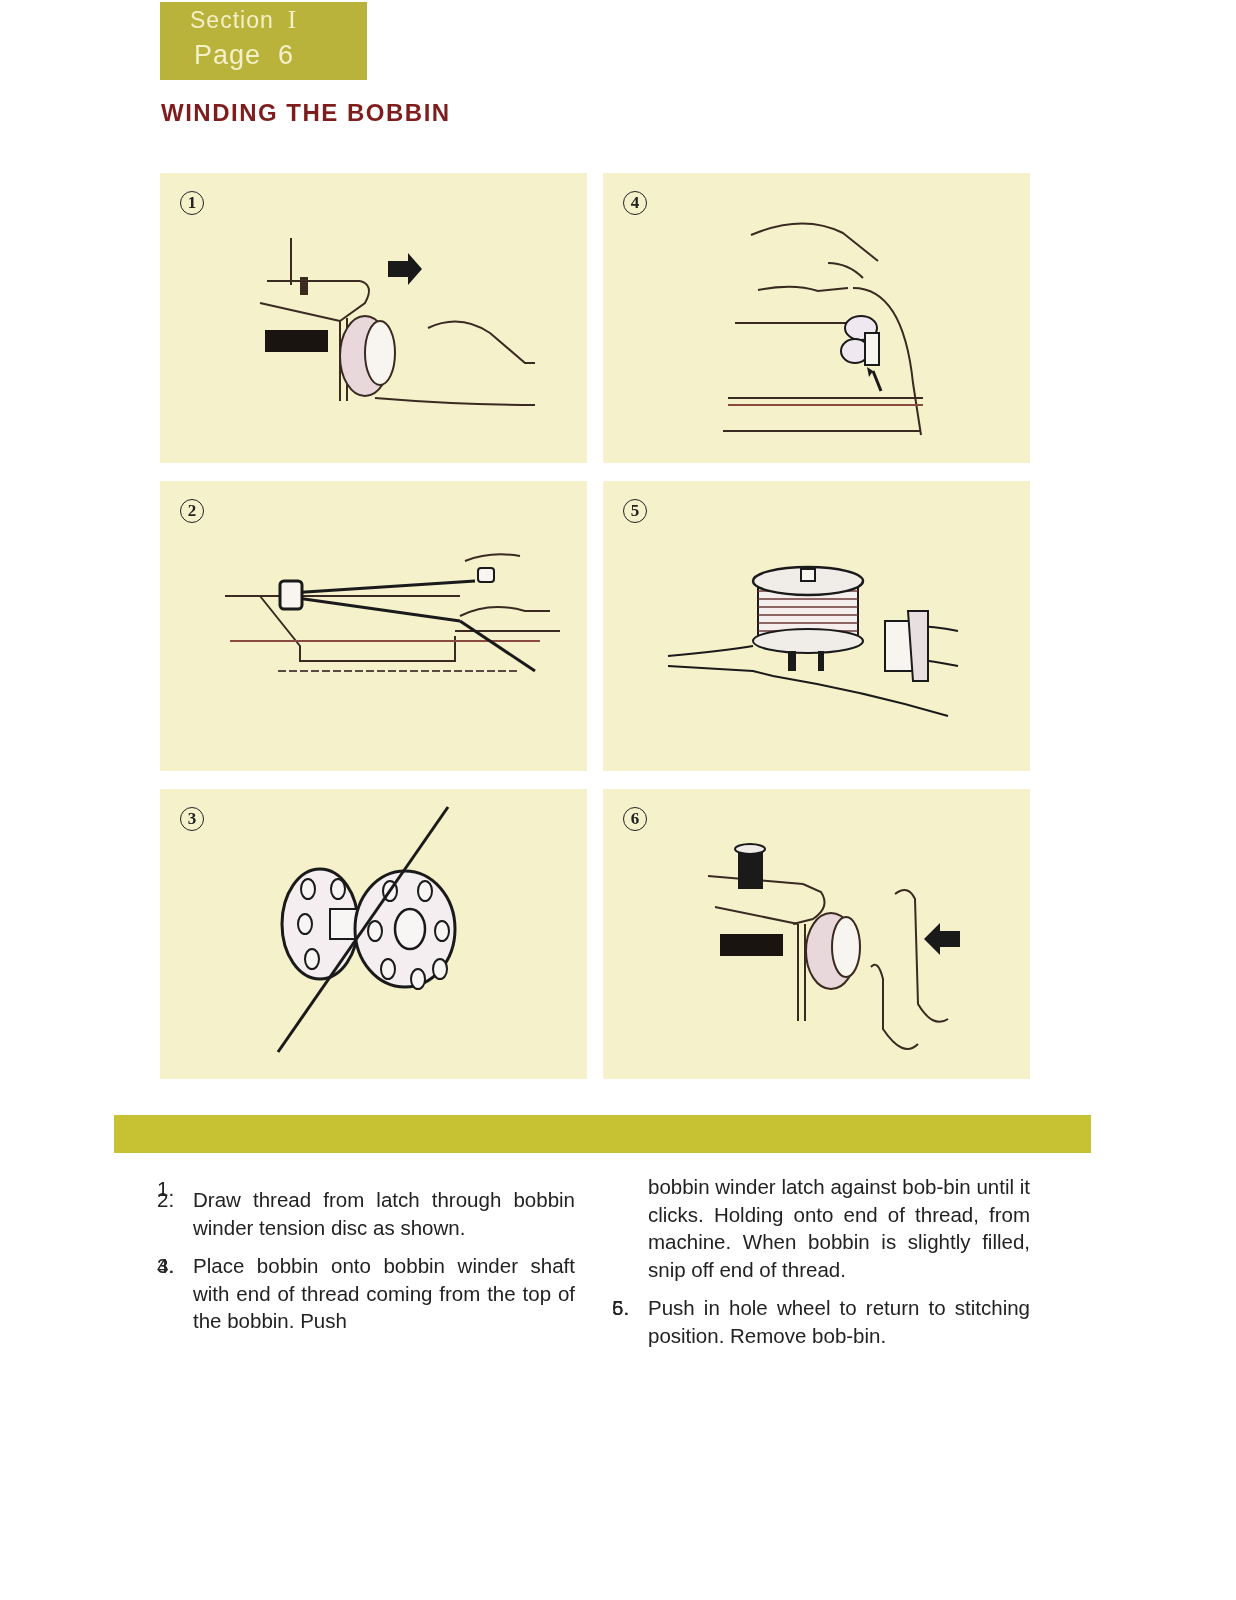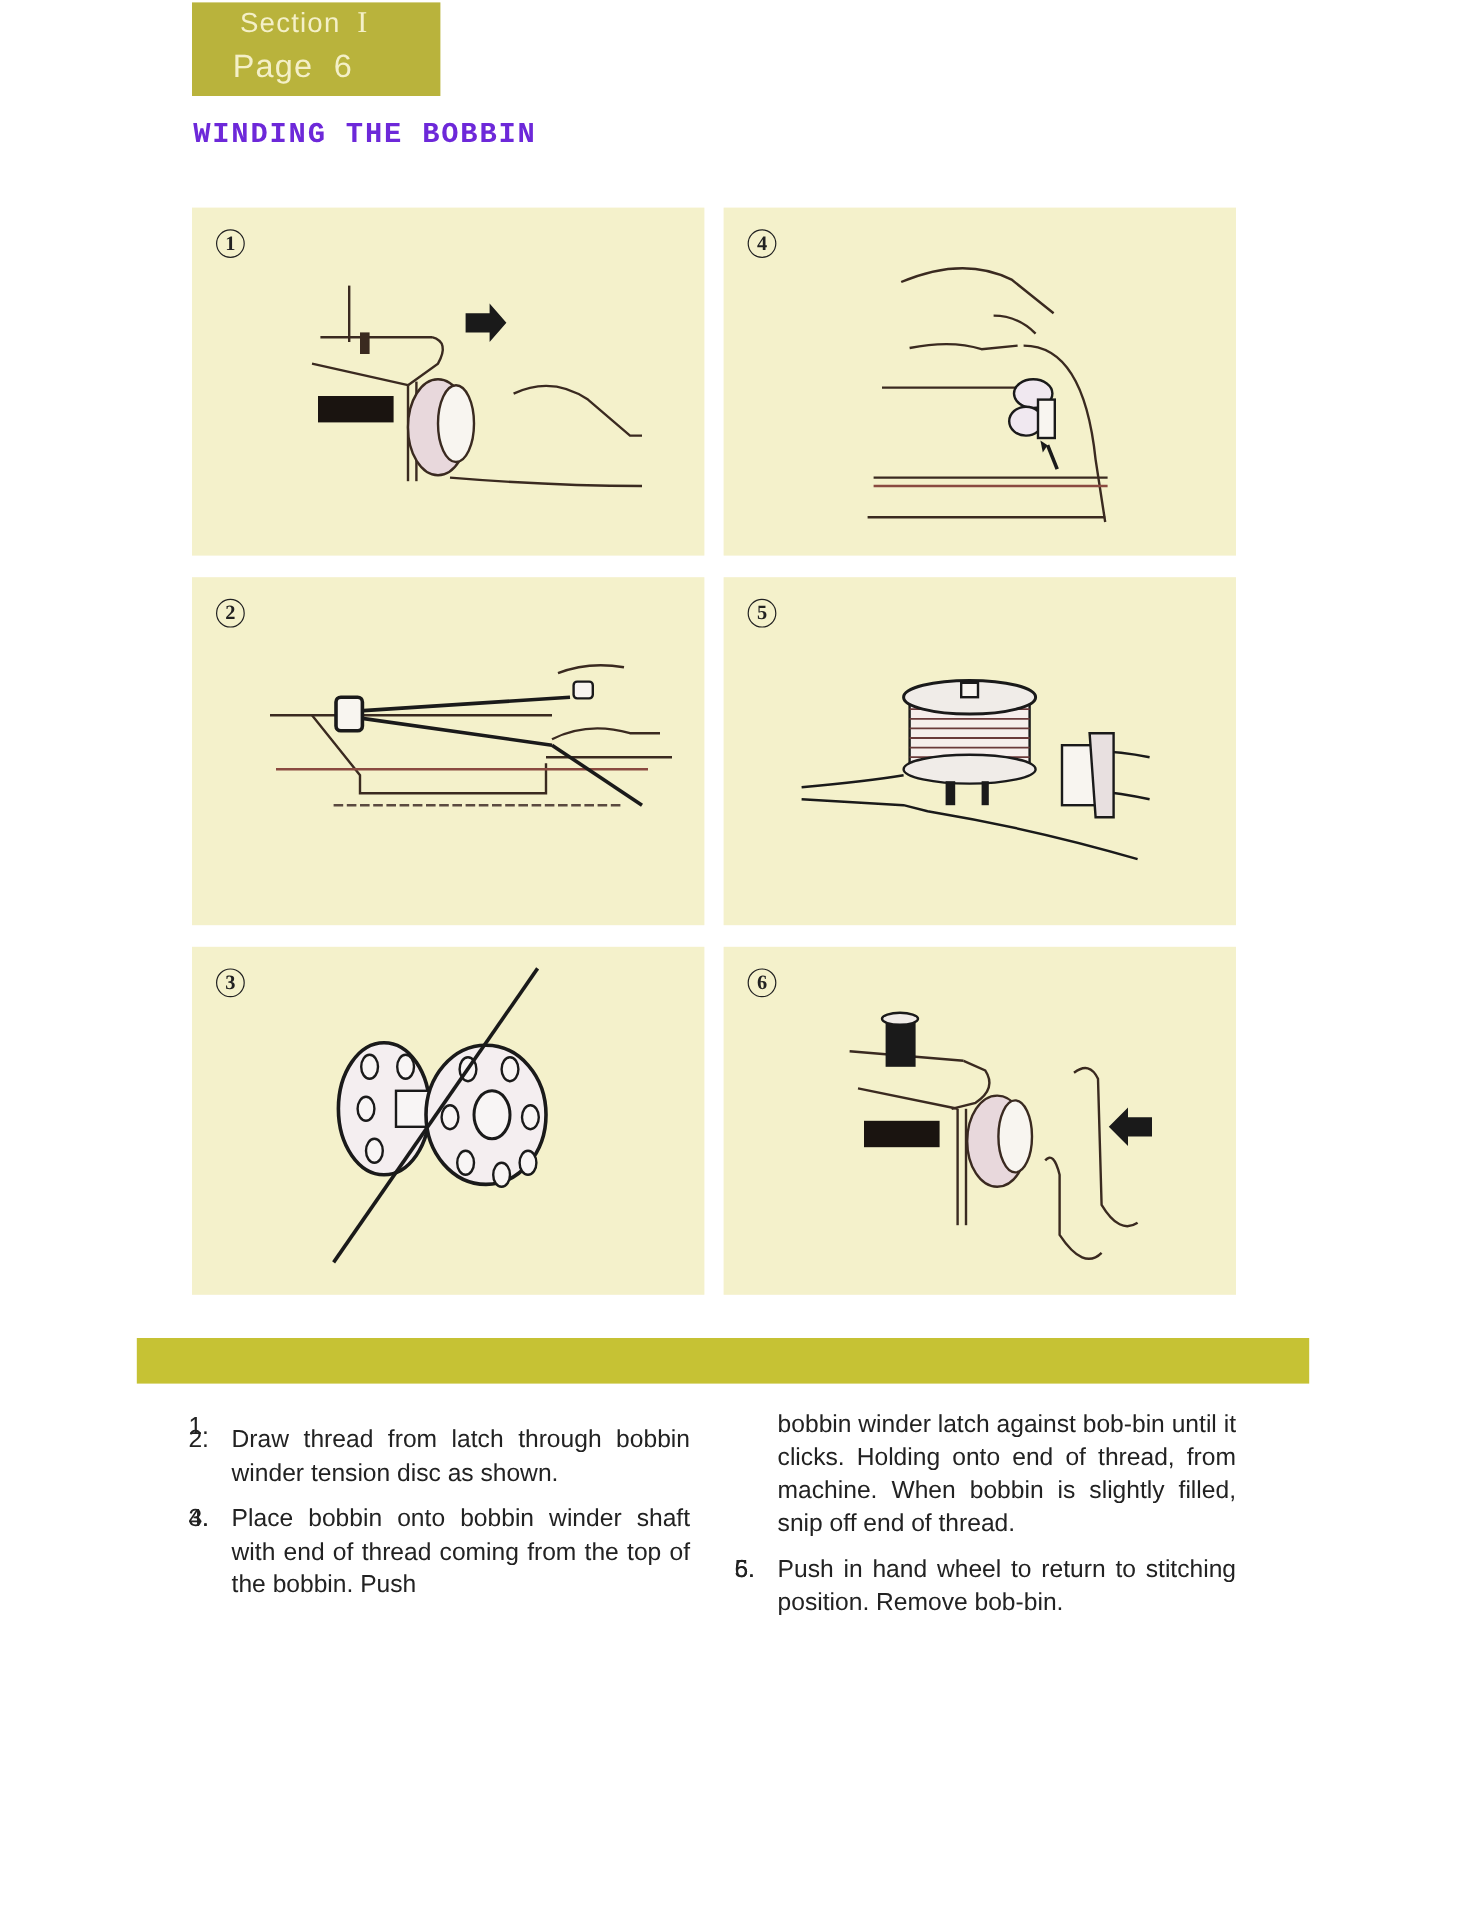--- a/index.html
+++ b/index.html
@@ -1,24 +1,24 @@
 <!DOCTYPE html>
 <html><head>
 <meta charset="utf-8">
 <style>
   html, body { margin:0; padding:0; background:#ffffff; }
   body { width:1236px; height:1600px; position:relative; overflow:hidden;
          font-family:"Liberation Sans", "DejaVu Sans", sans-serif; }
   .section-tab { position:absolute; left:160px; top:2px; width:207px; height:78px;
                  background:#b9b33c; color:#f4f0c8; }
-  .section-tab .l1 { position:absolute; left:40px; top:4px; font-size:23px; letter-spacing:1px; }
+  .section-tab .l1 { position:absolute; left:30px; top:4px; font-size:23px; letter-spacing:1px; }
   .section-tab .l1 .roman { font-family:"Liberation Serif", serif; margin-left:14px; font-size:25px; }
   .section-tab .l2 { position:absolute; left:34px; top:38px; font-size:27px; letter-spacing:1px; }
   .title { position:absolute; left:161px; top:99px; font-size:24px; font-weight:bold;
-           color:#6d28d9; letter-spacing:1.5px;font-family:Liberation Mono, monospace; }
+           color:#7f1d1d; letter-spacing:1.5px; }
   .panel { position:absolute; background:#f4f1cb; width:427px; height:290px; overflow:hidden; }
   .panel .num { position:absolute; left:20px; top:18px; width:22px; height:22px; border:1.5px solid #222;
                 border-radius:50%; font-family:"Liberation Serif", serif; font-size:17px; font-weight:bold;
                 text-align:center; line-height:22px; color:#222; }
   .panel svg { position:absolute; left:0; top:0; }
   .bar { position:absolute; left:114px; top:1115px; width:977px; height:38px; background:#c6c234; }
   .col { position:absolute; font-size:20.5px; color:#222; line-height:27.5px; }
   .item { position:relative; padding-left:36px; margin-bottom:11px; text-align:justify; }
   .item .n { position:absolute; left:0; top:0; }
   .cont { text-align:justify; margin-bottom:11px; padding-left:36px; }
@@ -179,14 +179,14 @@
 <div class="col" style="left:157px;top:1175px;width:418px;">
   <div class="item"><span class="n">1.</span></div>
   <div class="item"><span class="n">2.</span><span>Draw thread from latch through bobbin winder tension disc as shown.</span></div>
   <div class="item"><span class="n">3.</span></div>
   <div class="item"><span class="n">4.</span><span>Place bobbin onto bobbin winder shaft with end of thread coming from the top of the bobbin. Push</span></div>
 </div>
 
 <div class="col" style="left:612px;top:1173px;width:418px;">
   <div class="cont">bobbin winder latch against bob-bin until it clicks. Holding onto end of thread, from machine. When bobbin is slightly filled, snip off end of thread.</div>
   <div class="item"><span class="n">5.</span></div>
-  <div class="item"><span class="n">6.</span><span>Push in hand wheel to return to stitching position. Remove bob-bin.</span></div>
+  <div class="item"><span class="n">6.</span><span>Push in hole wheel to return to stitching position. Remove bob-bin.</span></div>
 </div>
 
 </body></html>

